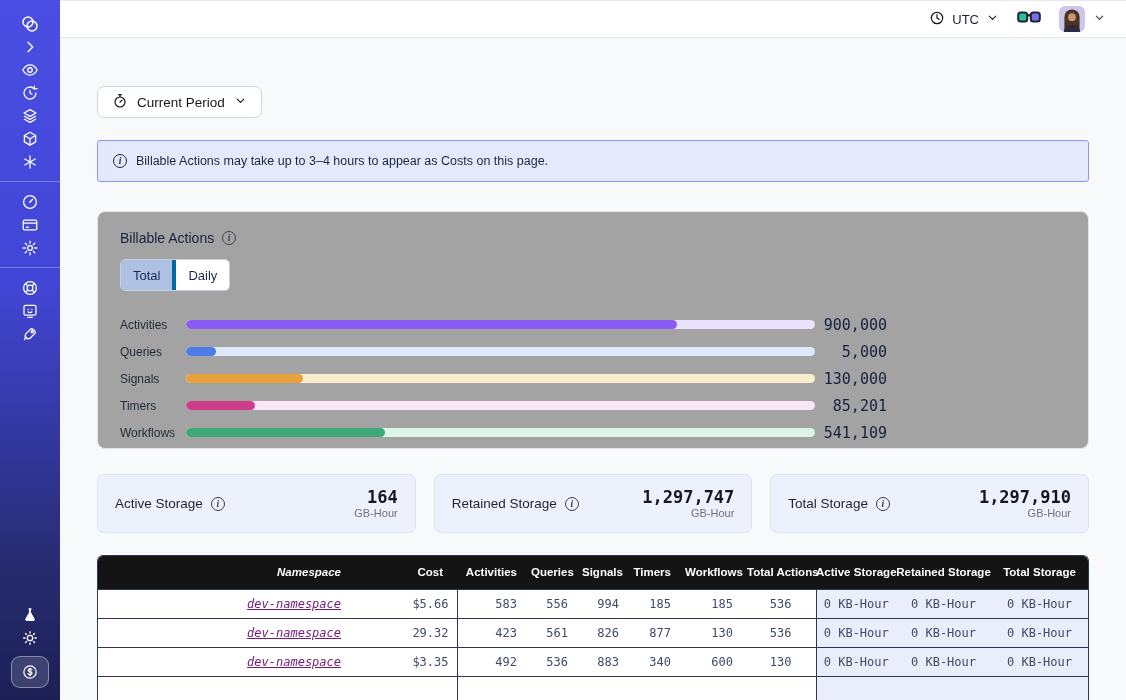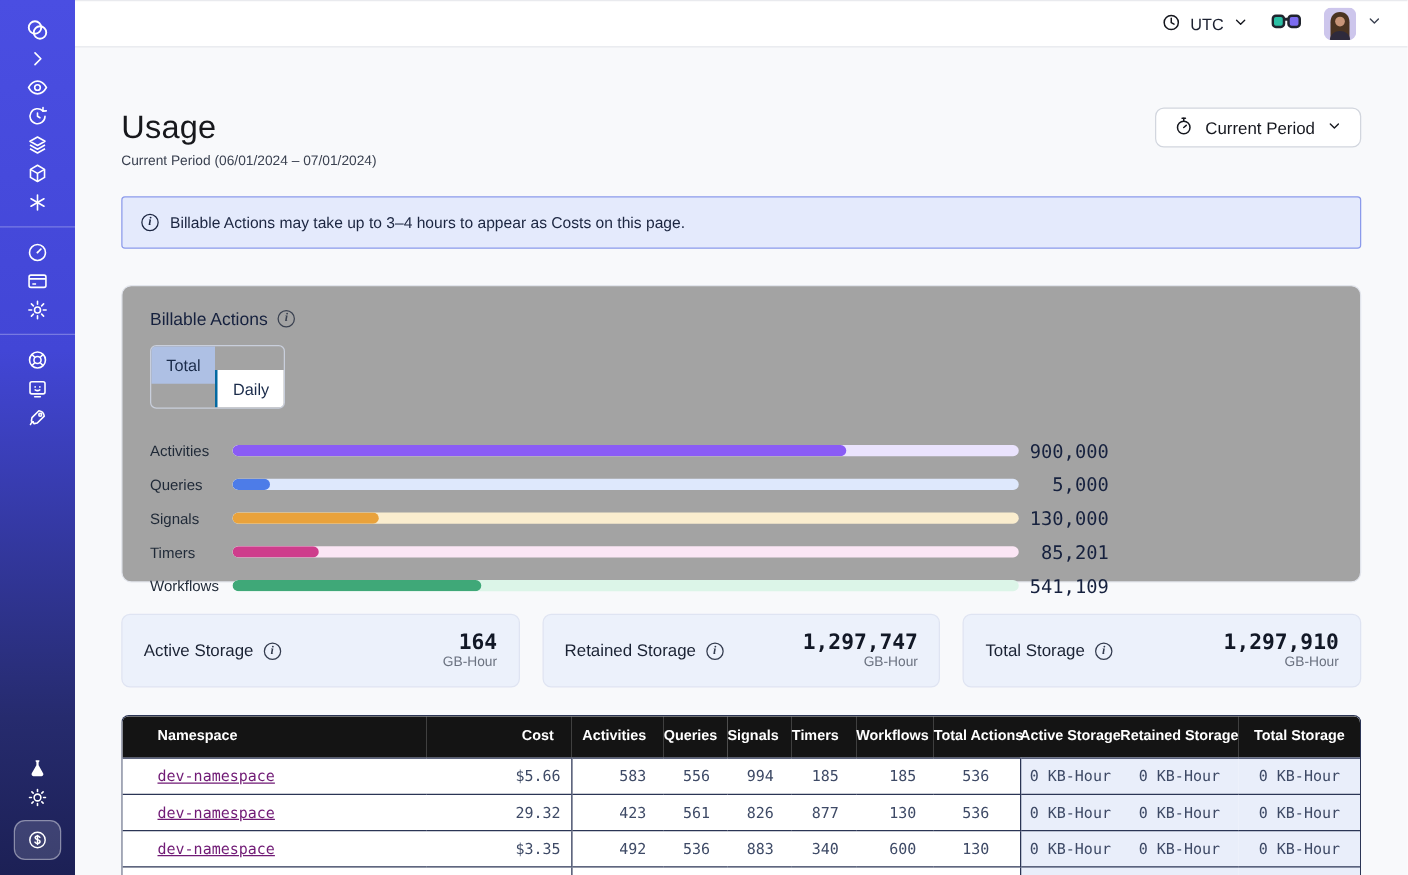--- a/index.html
+++ b/index.html
@@ -48,21 +48,21 @@
     font-size:9.5px; font-weight:700; font-family:"Liberation Serif",serif; font-style:italic; }
 
   
   .card { background:#a3a3a3; border:1px solid #E2E5EC; border-radius:8px; }
   .billable-card { margin-top:29px; height:238px; padding:18px 22px; position:relative; }
   .card-title-row { display:flex; align-items:center; gap:8px; font-size:14px; font-weight:500; color:#16213E; }
   .card-title-row .info-icon { color:#3A4150; cursor:pointer; }
   .tabs { margin-top:13px; display:inline-flex; border:1px solid #C9CFDC; border-radius:5px; overflow:hidden; }
   .tab { height:30px; padding:0 12px; min-width:48px; background:#fff; border:none; cursor:pointer;
     font-family:"Liberation Sans",sans-serif; font-size:13px; color:#1A2B4A; }
-  .tab + .tab { border-left:2px solid #0369a1;margin-top:19px; }
+  .tab + .tab { border-left:4px solid #0369a1; }
   .tab.active { background:#AEC0E4; font-weight:500; }
 
   .bars { margin-top:20px; width:767px; }
   .bar-row { display:flex; align-items:center; height:27px; }
   .bar-label { width:66px; font-size:12px; color:#1F2937; flex:0 0 66px; }
   .bar-track { flex:1; height:9px; border-radius:5px; position:relative; overflow:hidden; }
   .bar-fill { position:absolute; left:0; top:0; height:9px; border-radius:5px; }
   .bar-value { width:72px; flex:0 0 72px; text-align:right; font-family:"DejaVu Sans Mono",monospace;
     font-size:15px; color:#16213E; }
 
@@ -84,21 +84,21 @@
   .storage-value { font-family:"DejaVu Sans Mono",monospace; font-size:17px; font-weight:600; color:#121826; line-height:19px; }
   .storage-unit { font-size:11px; color:#6B7280; line-height:13px; }
 
   
   .table-wrap { margin-top:22px; border-radius:6px 6px 0 0; overflow:hidden; border:1px solid #2B3555; border-bottom:none; }
   table { border-collapse:collapse; width:990px; background:#fff; table-layout:fixed; }
   thead th { background:#141414; color:#fff; height:33px; font-size:11.5px; font-weight:600;
     font-family:"Liberation Sans",sans-serif; white-space:nowrap; }
   tbody td { height:29px; border-top:1px solid #2B3555; font-family:"DejaVu Sans Mono",monospace;
     font-size:12px; color:#3E4A66; white-space:nowrap; }
-  .al { text-align:left; padding-left:28px; }
+  .al { text-align:right; padding-left:28px;font-style:italic; }
   .ar { text-align:right; padding-right:14px; }
   .ac { text-align:center; }
   td.cost { padding-right:8px; }
   td.total-actions, th.total-actions { padding-right:24px; }
   .col-sep { border-left:1px solid #2B3555;margin-top:30px; }
   td.storage-cell { background:#E9EEFA; }
   a.ns-link { color:#701a75; text-decoration:underline; cursor:pointer; }
 </style>
 </head>
 <body>
@@ -294,24 +294,20 @@
           <svg width="13" height="13" viewBox="0 0 24 24" fill="none" stroke="#3A4150" stroke-width="2" stroke-linecap="round" stroke-linejoin="round">
               <path d="M6 9.5l6 6 6-6"></path>
             </svg>
         </span>
       </div>
     </header>
 
     <div class="content">
 
       <div class="page-head">
-        <div>
-          <h1 class="page-title">Usage</h1>
-          <div class="page-subtitle">Current Period (06/01/2024 – 07/01/2024)</div>
-        </div>
         <button class="period-btn">
           <span>
             <svg width="16" height="16" viewBox="0 0 24 24" fill="none" stroke="#15171E" stroke-width="1.8" stroke-linecap="round">
                 <circle cx="12" cy="13.5" r="7.5"></circle>
                 <path d="M10 2.5h4"></path>
                 <path d="M12 2.5V6"></path>
                 <path d="M12 13.5l3-2.6"></path>
               </svg>
           </span>
           <span>Current Period</span>

